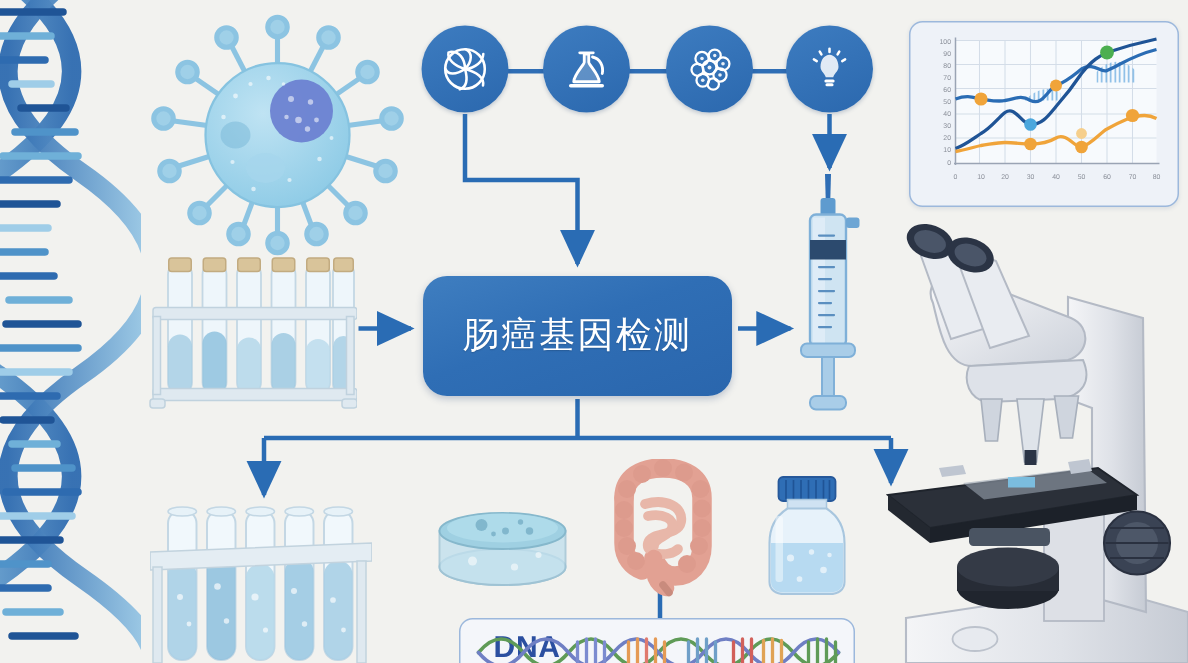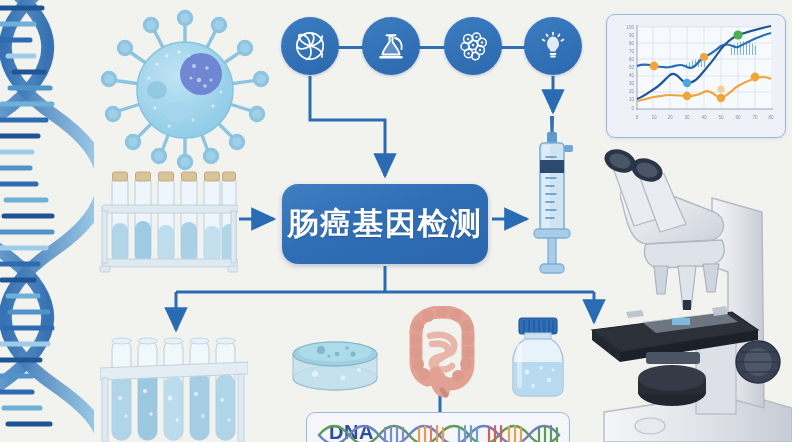--- a/index.html
+++ b/index.html
@@ -15,21 +15,21 @@
   
   #center-box{
     left:282px;top:184px;width:206px;height:80px;
     background:linear-gradient(160deg,#3f7ec0 0%,#2f6eb5 45%,#2a66ad 100%);
     border-radius:16px;
     box-shadow:0 2px 5px rgba(30,60,110,.25);
     display:flex;flex-direction:column;align-items:center;justify-content:center;
     color:#ffffff;
   }
   #center-box .line{
-    font-size:31px;font-weight:bold;letter-spacing:1.5px;
+    font-size:24px;font-weight:normal;letter-spacing:1.5px;
     line-height:1.33;white-space:nowrap;
     text-shadow:0 1px 1px rgba(0,0,0,.18);
   }
 
   
   .icon-circle{
     width:58px;height:58px;border-radius:50%;
     background:linear-gradient(155deg,#3d7cc0,#2b68ae);
     display:flex;align-items:center;justify-content:center;
     box-shadow:0 1px 3px rgba(25,55,105,.25);

